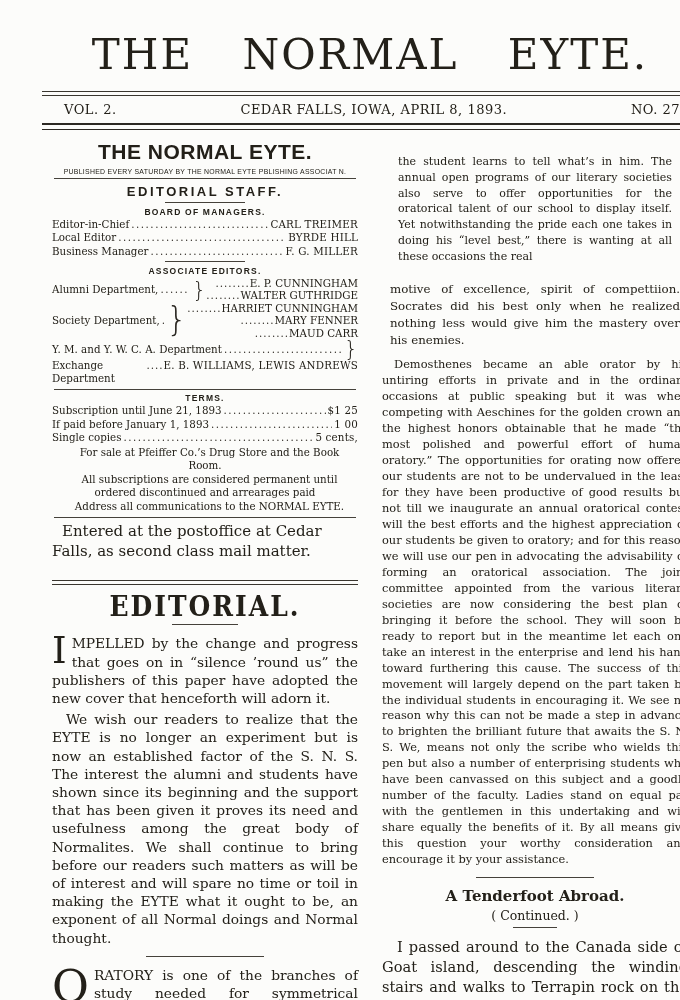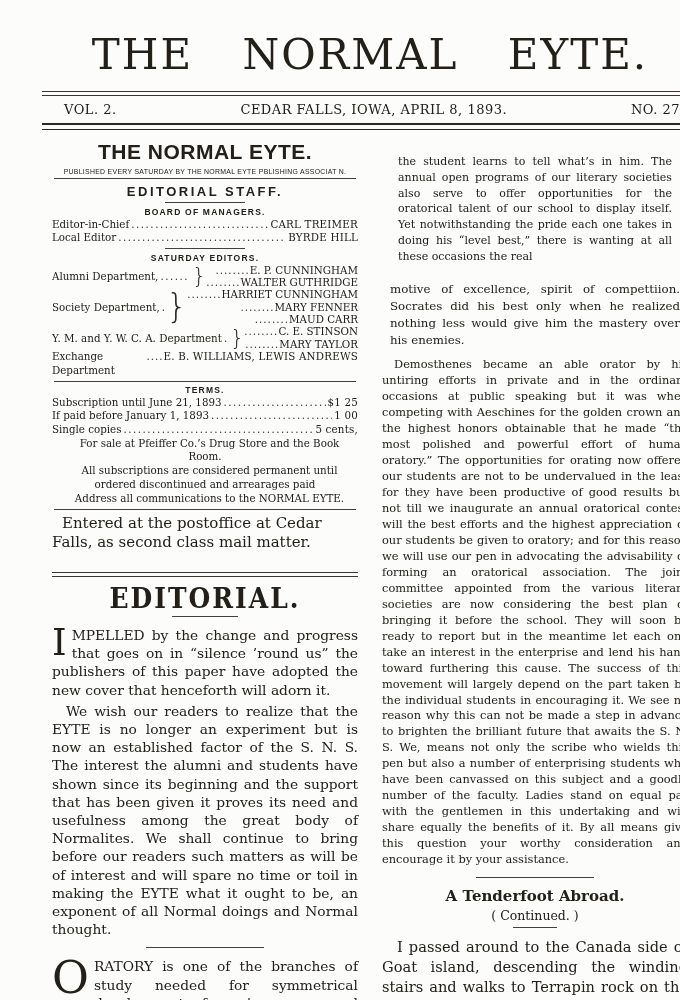--- a/index.html
+++ b/index.html
@@ -115,23 +115,28 @@
       <div class="srow">
         <span>Editor-in-Chief</span>
         <span class="fill"></span>
         <span class="val">CARL TREIMER</span>
       </div>
       <div class="srow">
         <span>Local Editor</span>
         <span class="fill"></span>
         <span class="val">BYRDE HILL</span>
       </div>
+      <div class="srow">
+        <span>Business Manager</span>
+        <span class="fill"></span>
+        <span class="val">F. G. MILLER</span>
+      </div>
       <div class="rule-under"></div>
 
-      <div class="sub-h">SATURDAY EDITORS.</div>
+      <div class="sub-h">ASSOCIATE EDITORS.</div>
 
       <div class="dept">
         <span class="dlabel">Alumni Department,</span>
         <span class="fill"></span>
         <span class="brace b2">}</span>
         <span class="dnames">
           <span class="dname"><span class="ndots"></span><span>E. P. CUNNINGHAM</span></span>
           <span class="dname"><span class="ndots"></span><span>WALTER GUTHRIDGE</span></span>
         </span>
       </div>
@@ -142,24 +147,20 @@
         <span class="dnames">
           <span class="dname"><span class="ndots"></span><span>HARRIET CUNNINGHAM</span></span>
           <span class="dname"><span class="ndots"></span><span>MARY FENNER</span></span>
           <span class="dname"><span class="ndots"></span><span>MAUD CARR</span></span>
         </span>
       </div>
       <div class="dept">
         <span class="dlabel">Y. M. and Y. W. C. A. Department</span>
         <span class="fill"></span>
         <span class="brace b2">}</span>
-        <span class="dnames">
-          <span class="dname"><span class="ndots"></span><span>C. E. STINSON</span></span>
-          <span class="dname"><span class="ndots"></span><span>MARY TAYLOR</span></span>
-        </span>
       </div>
       <div class="srow">
         <span>Exchange Department</span>
         <span class="dots4"></span>
         <span class="val">E. B. WILLIAMS, LEWIS ANDREWS</span>
       </div>
 
       <div class="rule-long"></div>
       <div class="sub-h">TERMS.</div>
 

